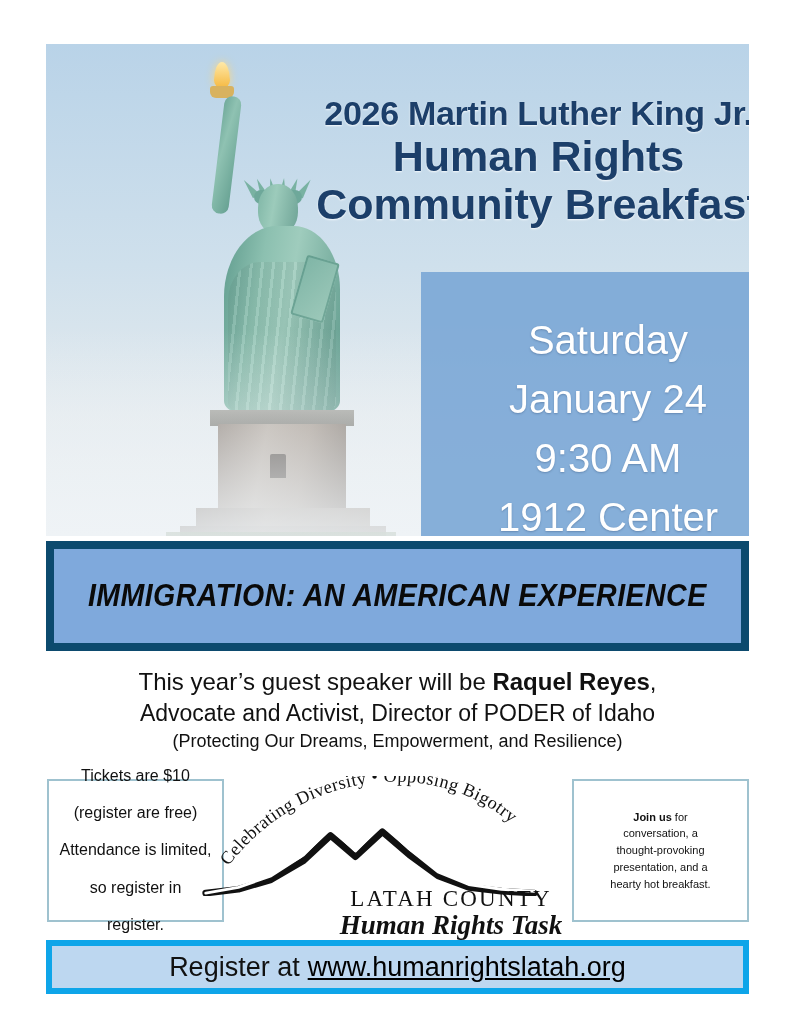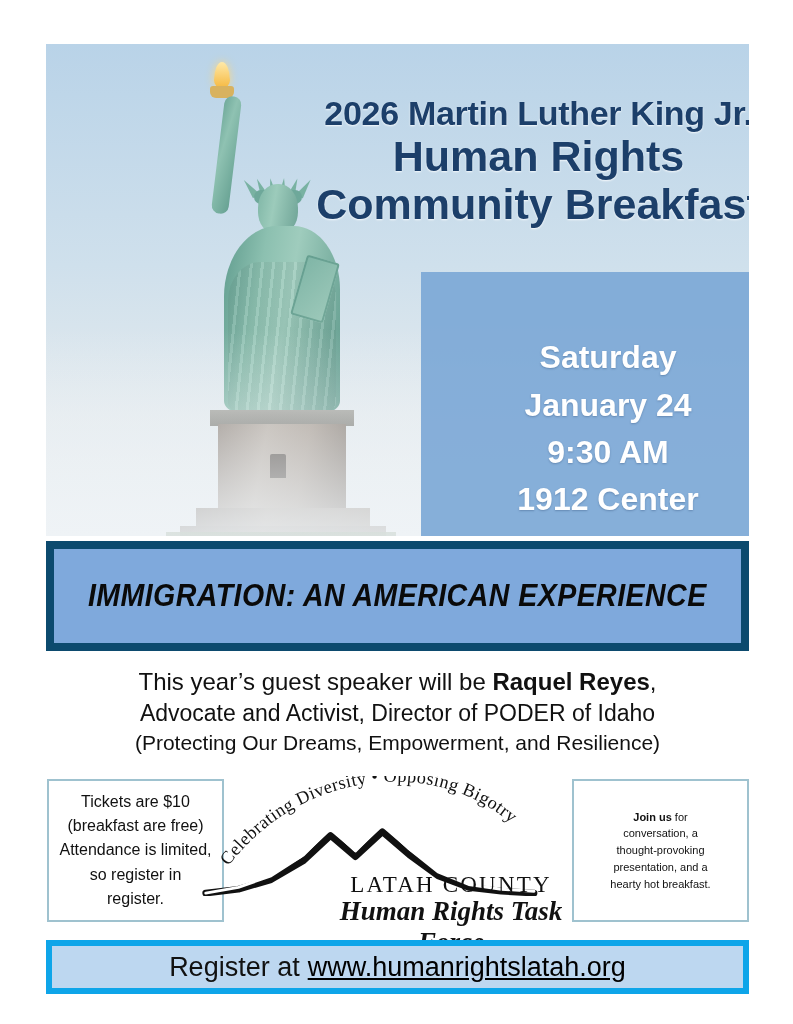--- a/index.html
+++ b/index.html
@@ -210,22 +210,22 @@
     color: #ffffff;
     display: flex;
     flex-direction: column;
     align-items: center;
     justify-content: center;
     gap: 2px;
     padding-top: 6px;
     box-sizing: border-box;
   }
   .details-panel div {
-    font-size: 32px;
-    font-weight: bold;
+    font-size: 40px;
+    font-weight: normal;
     line-height: 1.42;
     text-align: center;
     text-shadow: 0 1px 2px rgba(40,70,110,0.35);
   }
 
   
   .theme-bar {
     position: absolute;
     left: 46px;
     top: 541px;
@@ -255,40 +255,41 @@
     left: 46px;
     top: 666px;
     width: 703px;
     text-align: center;
     color: #111111;
     line-height: 1.34;
   }
   .speaker .l1 { font-size: 24px; }
   .speaker .l1 b { font-weight: bold; }
   .speaker .l2 { font-size: 23px; }
-  .speaker .l3 { font-size: 21px; }
+  .speaker .l3 { font-size: 18px; }
 
   
   .box-left {
     position: absolute;
     left: 47px;
     top: 779px;
     width: 177px;
     height: 143px;
     border: 2px solid #9fc2cf;
     box-sizing: border-box;
     display: flex;
     flex-direction: column;
     align-items: center;
     justify-content: center;
     text-align: center;
     font-size: 16px;
     line-height: 1.52;
     color: #111;
     background: #ffffff;
+    gap: 13px;
   }
   .box-right {
     position: absolute;
     left: 572px;
     top: 779px;
     width: 177px;
     height: 143px;
     border: 2px solid #9fc2cf;
     box-sizing: border-box;
     display: flex;
@@ -323,20 +324,21 @@
     left: 120px;
     top: 96px;
     width: 270px;
     text-align: center;
   }
   .logo-county {
     font-family: "Liberation Serif", serif;
     font-size: 23px;
     letter-spacing: 2.2px;
     color: #111;
+    margin-top: 14px;
   }
   .logo-hrtf {
     font-family: "Liberation Serif", serif;
     font-size: 27px;
     font-weight: bold;
     font-style: italic;
     color: #111;
     margin-top: -2px;
   }
 
@@ -413,21 +415,21 @@
   </div>
 
   <div class="speaker">
     <div class="l1"><span>This year’s guest speaker will be </span><b>Raquel Reyes</b><span>,</span></div>
     <div class="l2">Advocate and Activist, Director of PODER of Idaho</div>
     <div class="l3">(Protecting Our Dreams, Empowerment, and Resilience)</div>
   </div>
 
   <div class="box-left">
     <div>Tickets are $10</div>
-    <div>(breakfast are free)</div>
+    <div>(register are free)</div>
     <div>Attendance is limited,</div>
     <div>so register in</div>
     <div>register.</div>
   </div>
 
   <div class="logo">
     <svg class="logo-tagline" width="390" height="125" viewBox="0 0 390 125">
       <path d="M2,122 L36,118 L70,108 L104,88 L132,62 L158,84 L186,58 L214,82 L244,104 L276,116 L310,120 L344,122" fill="none" stroke="#111111" stroke-width="7" stroke-linejoin="round" stroke-linecap="round"></path>
       <path d="M2,122 L36,116 L70,104 L104,82 L132,54 L158,78 L186,50 L214,76 L244,100 L276,113 L310,118 L344,120" fill="none" stroke="#ffffff" stroke-width="3" stroke-linejoin="round" stroke-linecap="round"></path>
       <path id="taglinePath" d="M16,108 C60,40 130,6 200,6 C268,6 330,40 364,106" fill="none" stroke="none"></path>

